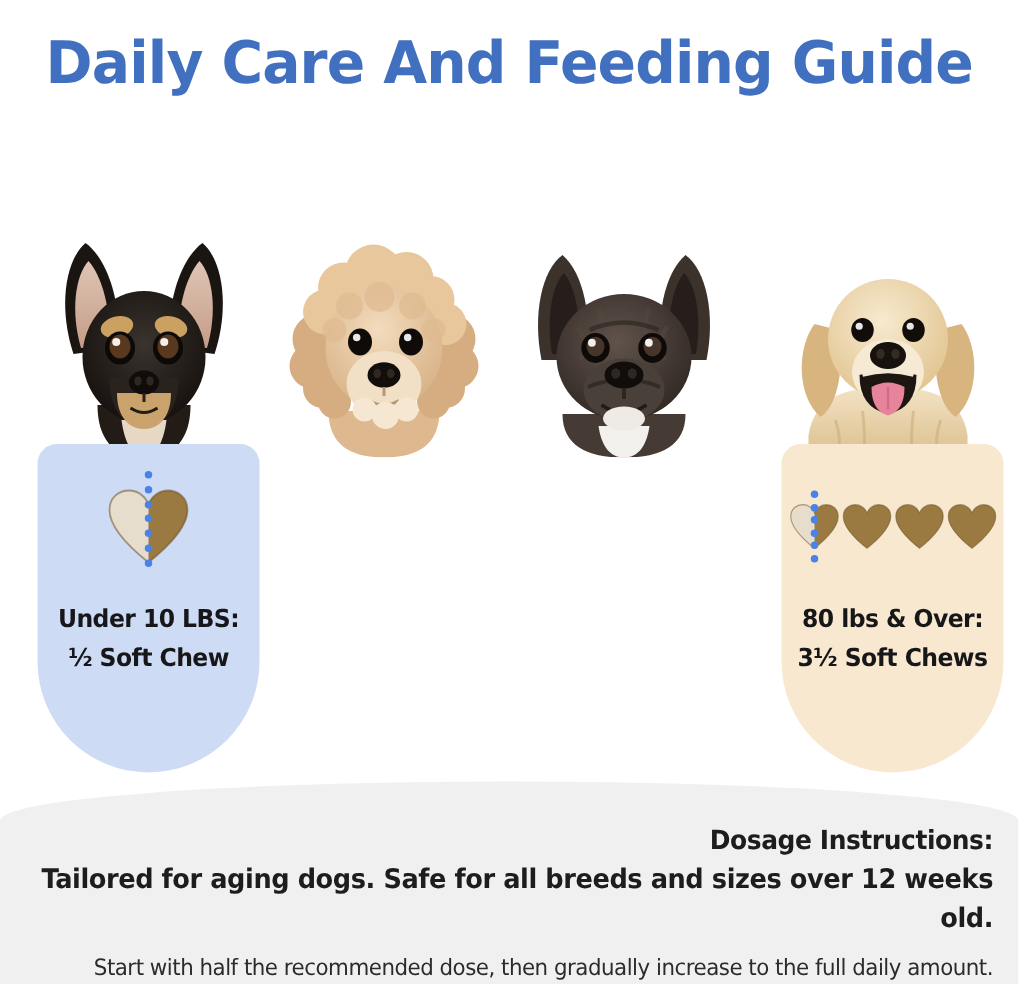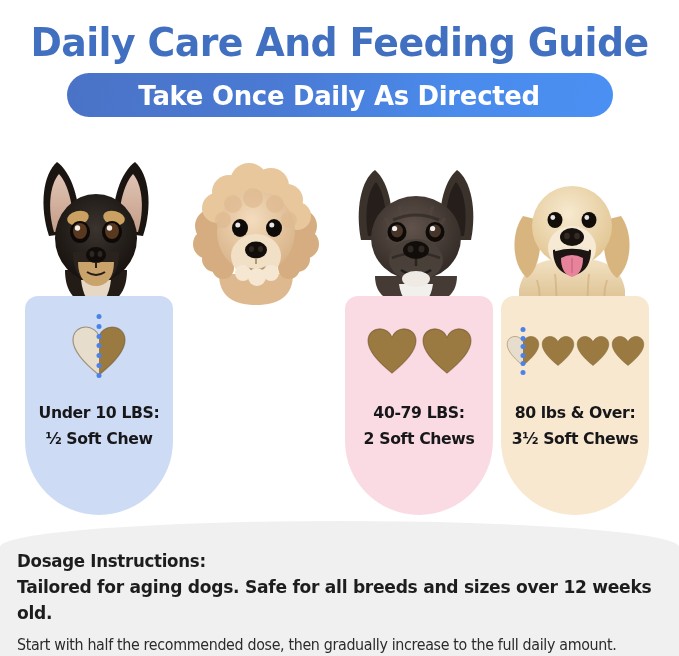--- a/index.html
+++ b/index.html
@@ -48,21 +48,21 @@
     top:140px; left:0;
     width:679px; height:375px;
   }
   .card-col {
     position:absolute;
     top:0; width:160px; height:375px;
   }
   .card-col.c0 { left:16px; }
   .card-col.c1 { left:176px; }
   .card-col.c2 { left:336px; }
-  .card-col.c3 { left:492px; }
+  .card-col.c3 { left:512px; }
 
   
   .dog-photo {
     position:absolute;
     top:0; left:0; width:160px; height:165px;
     overflow:hidden;
   }
   .dog-photo svg { position:absolute; bottom:0; left:50%; transform:translateX(-50%); }
 
   
@@ -100,21 +100,21 @@
   }
 
   
   #footer {
     position:absolute;
     left:0; top:521px;
     width:679px; height:135px;
     background:#f0f0f0;
     border-radius:50% 50% 0 0 / 26px 26px 0 0;
   }
-  #footer-inner { padding-top:28px; text-align:left; }
+  #footer-inner { padding-top:28px; text-align:right; }
   .f-bold {
     color:#1d1d1d;
     font-family:"DejaVu Sans", sans-serif;
     font-weight:bold;
     letter-spacing:-0.3px;
     transform:scaleX(0.95);
   }
   #footer-heading { font-size:17.5px; line-height:24px; }
   #footer-subheading { font-size:18px; line-height:26px; margin-top:1px; }
   .f-reg {
@@ -125,25 +125,20 @@
     letter-spacing:-0.35px;
     transform:scaleX(0.95);
   }
   #footer-note1 { margin-top:7px; }
 </style>
 </head>
 <body>
 
 <div id="header">
   <div id="main-title">Daily Care And Feeding Guide</div>
-  <div id="subtitle-banner-wrap">
-    <div id="subtitle-banner">
-      <span id="subtitle-text">Take Once Daily As Directed</span>
-    </div>
-  </div>
 </div>
 
 <div id="cards-row">
 
   <div class="card-col c0">
     <div class="dog-photo">
       <svg width="150" height="165" viewBox="0 0 150 165">
         <defs>
           <radialGradient id="chiBody" cx="50%" cy="40%" r="60%">
             <stop offset="0%" stop-color="#3a332e"></stop>
@@ -328,40 +323,20 @@
         <path d="M51 118 Q75 108 99 118" stroke="#332b26" stroke-width="2.5" fill="none"></path>
 
         <ellipse cx="75" cy="110" rx="13" ry="9" fill="#100d0b"></ellipse>
         <ellipse cx="69.5" cy="109" rx="3" ry="3.5" fill="#2f2722"></ellipse>
         <ellipse cx="80.5" cy="109" rx="3" ry="3.5" fill="#2f2722"></ellipse>
         <path d="M75 119 L75 126" stroke="#2b231e" stroke-width="2.5"></path>
         <path d="M60 130 Q75 140 90 130" stroke="#221b17" stroke-width="2.5" fill="none"></path>
 
         <ellipse cx="75" cy="139" rx="14" ry="8" fill="#efeae3"></ellipse>
       </svg>
-    </div>
-    <div class="panel" style="background:#fadbe3">
-      <div class="chews">
-        <span class="chew-wrap">
-          <svg width="52" height="48" viewBox="0 0 56 52">
-            <use href="#hsh1" fill="#9a7a41"></use>
-            <use href="#hsh1" fill="none" stroke="#6d5428" stroke-width="1.2" opacity="0.55"></use>
-          </svg>
-        </span>
-        <span class="chew-wrap">
-          <svg width="52" height="48" viewBox="0 0 56 52">
-            <use href="#hsh1" fill="#9a7a41"></use>
-            <use href="#hsh1" fill="none" stroke="#6d5428" stroke-width="1.2" opacity="0.55"></use>
-          </svg>
-        </span>
-      </div>
-      <div class="panel-text">
-        <div>40-79 LBS:</div>
-        <div>2 Soft Chews</div>
-      </div>
     </div>
   </div>
 
   <div class="card-col c3">
     <div class="dog-photo">
       <svg width="150" height="165" viewBox="0 0 150 165">
         <defs>
           <radialGradient id="golG" cx="45%" cy="35%" r="65%">
             <stop offset="0%" stop-color="#f7ead0"></stop>
               <stop offset="100%" stop-color="#e2c693"></stop>

